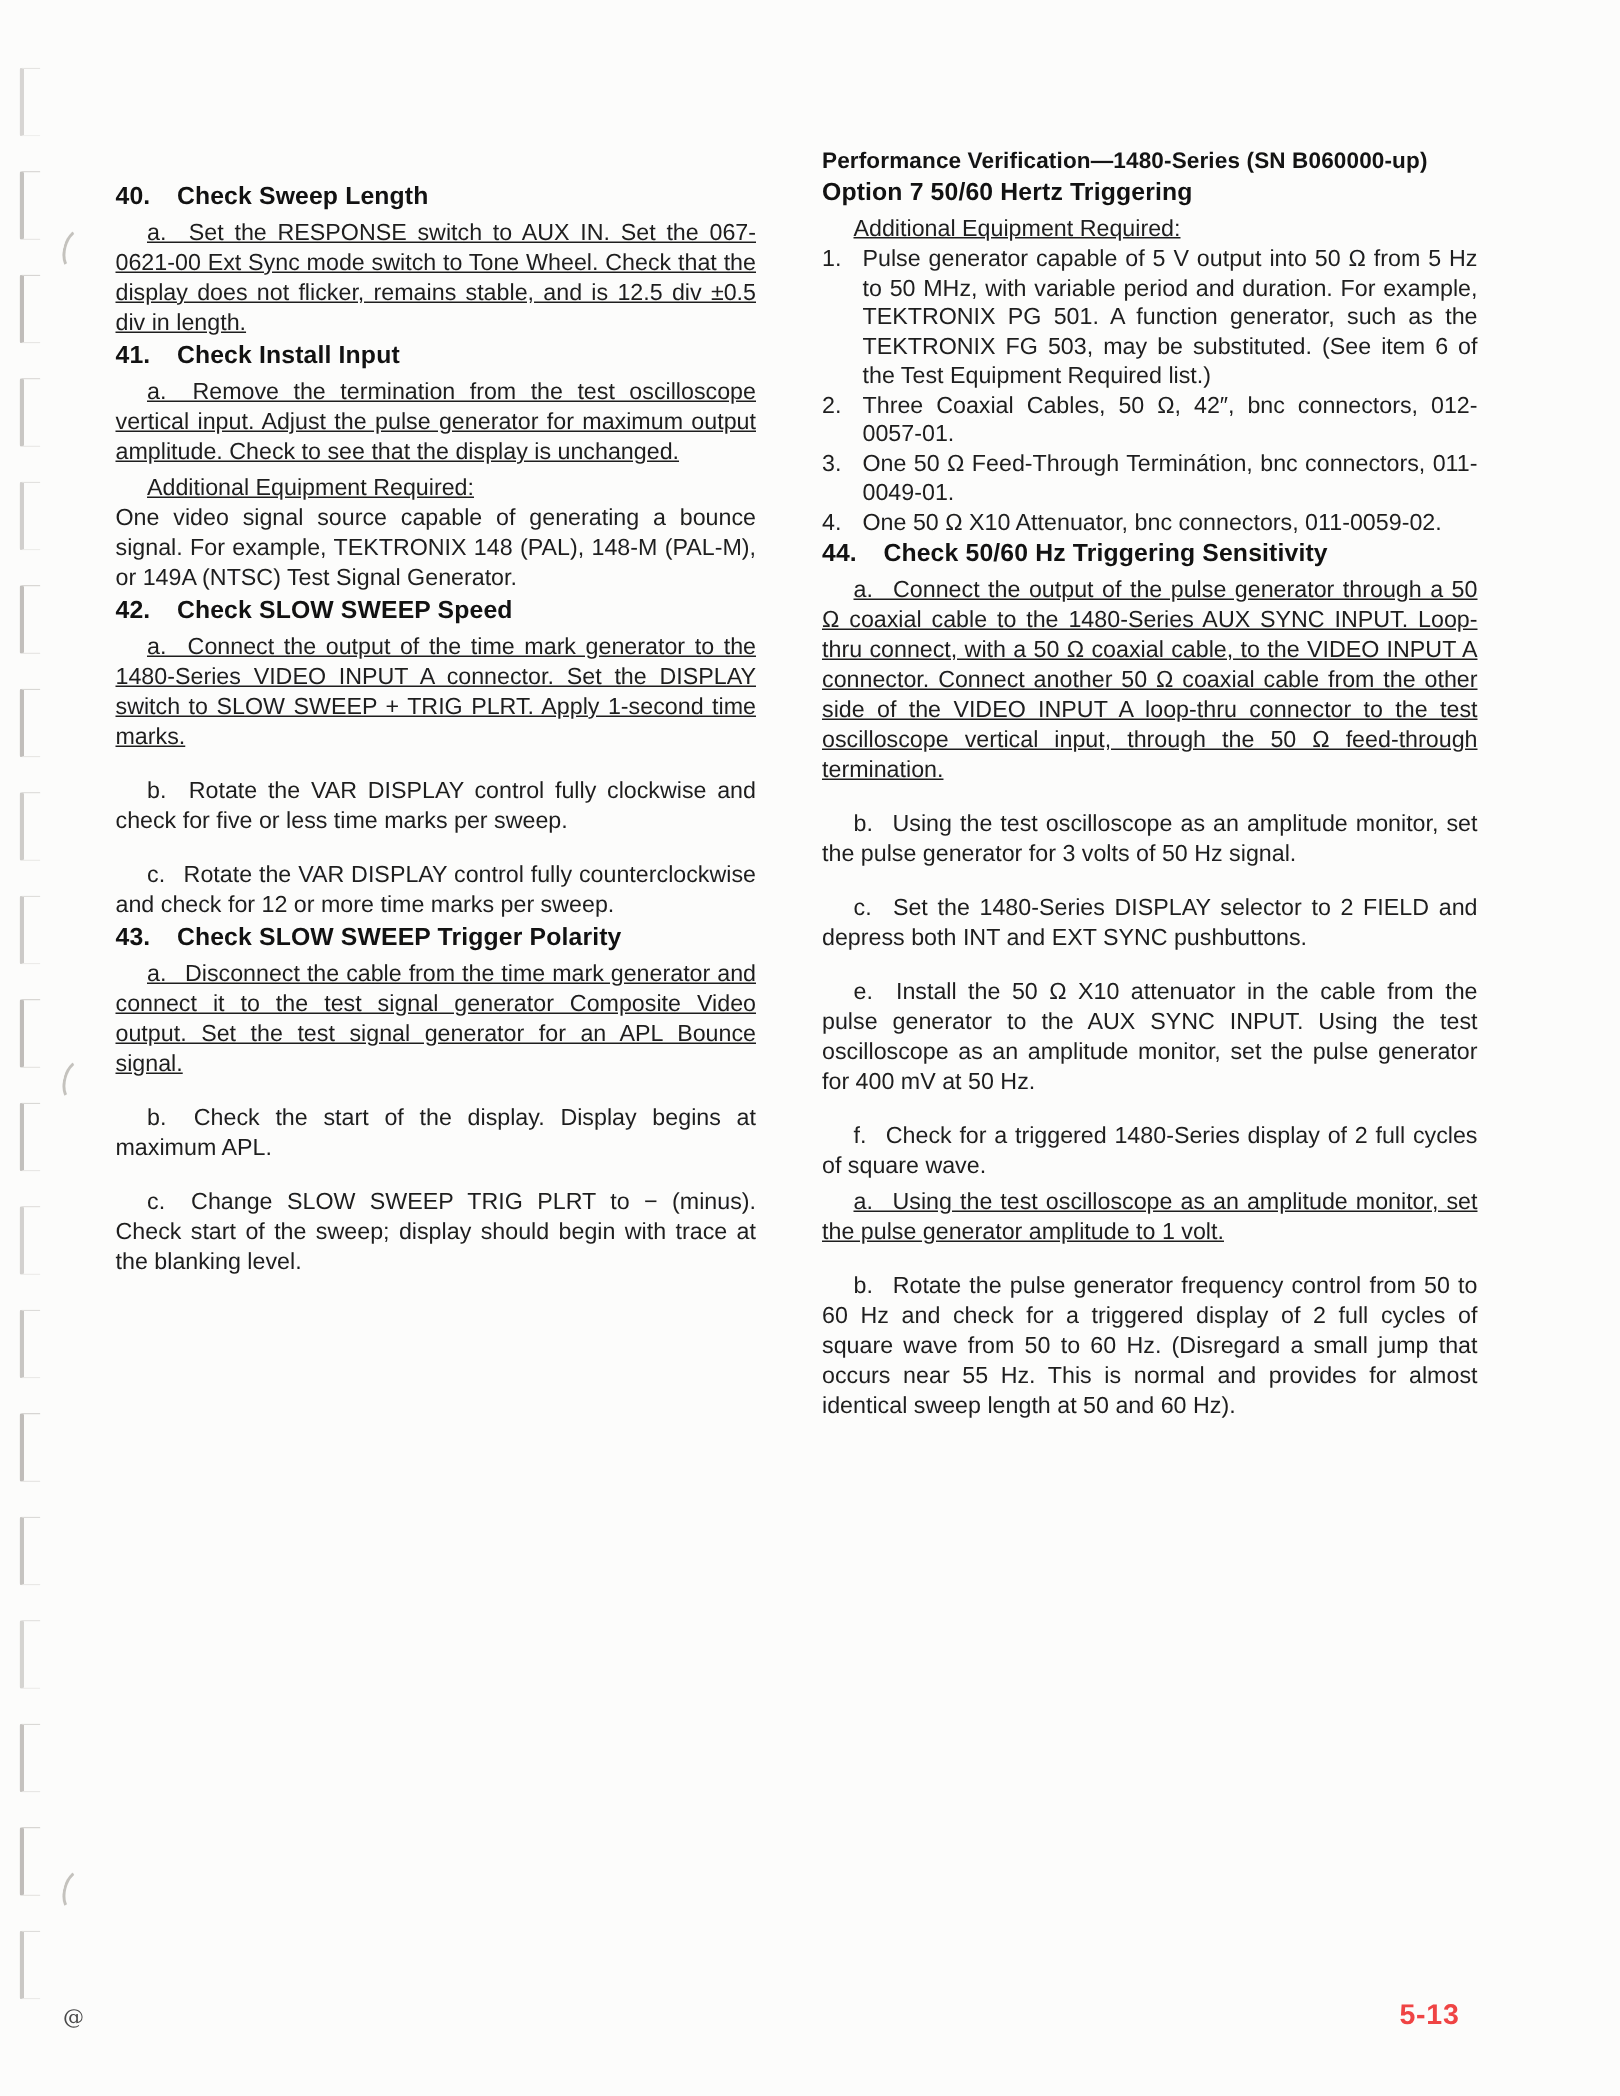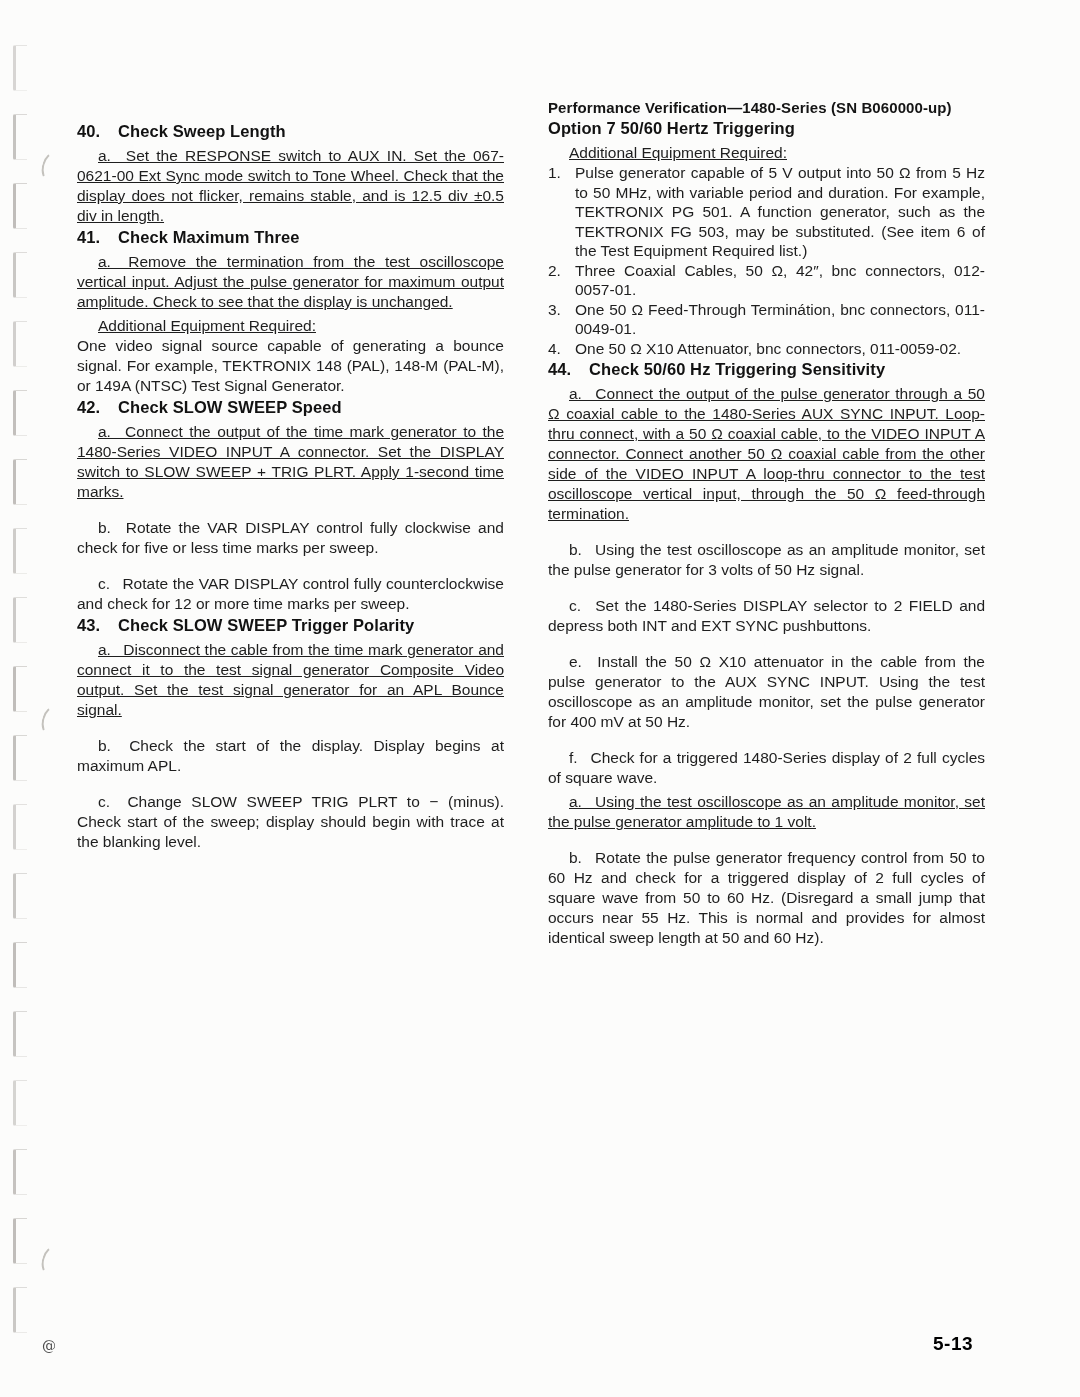--- a/index.html
+++ b/index.html
@@ -45,21 +45,21 @@
   ul.eq li{position:relative;padding-left:27px;margin:0;text-align:justify;}
   ul.eq li .num{position:absolute;left:0;top:0;}
 
   
   .printer-mark{
     position:absolute;left:42px;top:1337px;font-size:14px;color:#4a4a4a;
     font-family:"DejaVu Serif",serif;
   }
   .page-number{
     position:absolute;left:933px;top:1333px;font-size:19px;font-weight:bold;
-    letter-spacing:.5px;color:#000000;
+    letter-spacing:.5px;color:#ef4444;
   }
 
   
   .binding-col{position:absolute;left:0;top:0;width:70px;height:1397px;}
   .bind-mark{
     position:absolute;left:13px;width:11px;height:44px;
     border-left:3px solid rgba(118,113,106,.5);
     border-top:1px solid rgba(118,113,106,.30);
     border-bottom:1px solid rgba(118,113,106,.18);
     border-radius:2px 0 0 2px;
@@ -105,21 +105,21 @@
   <div class="col col-left">
 
     <h2 class="sec mt5">
       <span class="num">40.</span>
       <span>Check Sweep Length</span>
     </h2>
     <p class="body first">a.  Set the RESPONSE switch to AUX IN. Set the 067-0621-00 Ext Sync mode switch to Tone Wheel. Check that the display does not flicker, remains stable, and is 12.5 div ±0.5 div in length.</p>
 
     <h2 class="sec mt65">
       <span class="num">41.</span>
-      <span>Check Maximum Three</span>
+      <span>Check Install Input</span>
     </h2>
     <p class="body first">a.  Remove the termination from the test oscilloscope vertical input. Adjust the pulse generator for maximum output amplitude. Check to see that the display is unchanged.</p>
 
     <p class="body first">Additional Equipment Required:</p>
     <p class="body flush">One video signal source capable of generating a bounce signal. For example, TEKTRONIX 148 (PAL), 148-M (PAL-M), or 149A (NTSC) Test Signal Generator.</p>
 
     <h2 class="sec mt76">
       <span class="num">42.</span>
       <span>Check SLOW SWEEP Speed</span>
     </h2>

